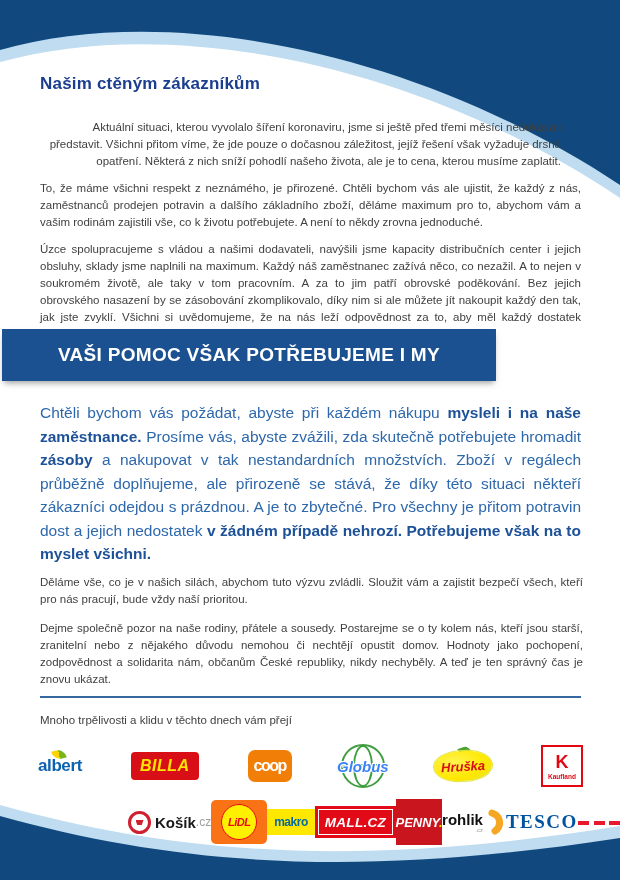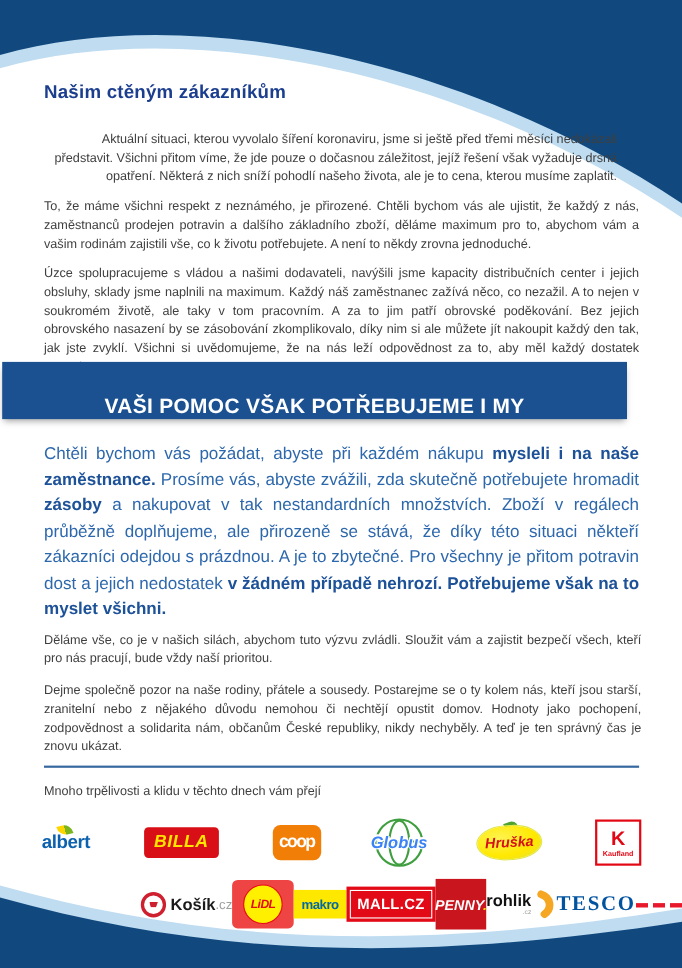--- a/index.html
+++ b/index.html
@@ -16,22 +16,22 @@
     font-size:17px;font-weight:bold;color:#1b3e8f;letter-spacing:.2px;
   }
 
   .intro{position:absolute;left:40px;top:119px;width:541px;
     font-size:11.5px;line-height:17px;color:#3f3f3f}
   .intro p{margin:0 0 10px}
   .intro p.ragged{max-width:521px;text-align:right}
   .intro p.just{text-align:justify}
 
   .banner{
-    position:absolute;left:2px;top:329px;width:568px;height:52px;
-    background:#1b5191;display:flex;align-items:flex-end;justify-content:center;
+    position:absolute;left:2px;top:329px;width:494px;height:52px;
+    background:#1b5191;display:flex;align-items:center;justify-content:center;
     box-shadow:0 4px 6px -2px rgba(80,80,80,.55);
   }
   .banner h2{margin:0;color:#ffffff;font-size:19px;font-weight:bold;letter-spacing:.3px}
 
   .appeal{
     position:absolute;left:40px;top:401px;width:541px;
     font-size:15.5px;line-height:23.5px;color:#2e68ac;text-align:justify;margin:0;
   }
   .appeal b{color:#1d5198}
 
@@ -97,33 +97,33 @@
 
   
   .kosik-ring{width:17px;height:17px;border:3px solid #cf2030;border-radius:50%;
     display:grid;place-items:center;margin-right:4px;flex:none}
   .kosik-basket{width:8px;height:6px;background:#cf2030;
     clip-path:polygon(0 15%,100% 15%,78% 100%,22% 100%)}
   .kosik b{font-size:15px;color:#1a1a1a}
   .kosik .tld{font-size:12px;color:#a0a0a0}
 
   
-  .lidl-sq{width:56px;height:44px;background:#ef4444;border-radius:5px;display:grid;place-items:center}
+  .lidl-sq{width:56px;height:44px;background:#f97316;border-radius:5px;display:grid;place-items:center}
   .lidl-circle{width:36px;height:36px;background:#fff000;border-radius:50%;
     border:1px solid #e60a14;display:grid;place-items:center;box-sizing:border-box}
   .lidl-circle b{color:#e60a14;font-size:11px;font-style:italic;letter-spacing:-.5px}
 
   
   .makro{background:#ffe800;padding:6px 7px}
   .makro b{color:#0369a1;font-size:12px;letter-spacing:-.5px}
 
   
   .mall{background:#e20a17;padding:3px}
   .mall span{display:block;border:1.5px solid #fff;padding:3px 6px}
-  .mall b{color:#fff;font-size:13.5px;letter-spacing:.3px}
+  .mall b{color:#fff;font-size:13.5px;font-style:italic;letter-spacing:.3px}
 
   
   .penny{width:46px;height:46px;background:#c9151d;display:grid;place-items:center}
   .penny b{color:#fff;font-size:13px;font-style:italic}
   .penny .penny-dot{color:#ffd500}
 
   
   .rohlik-txt{display:flex;flex-direction:column;align-items:flex-end;margin-right:3px}
   .rohlik-txt b{font-size:15px;color:#111}
   .rohlik-txt .tld2{font-size:6px;color:#999;margin-top:-1px}

